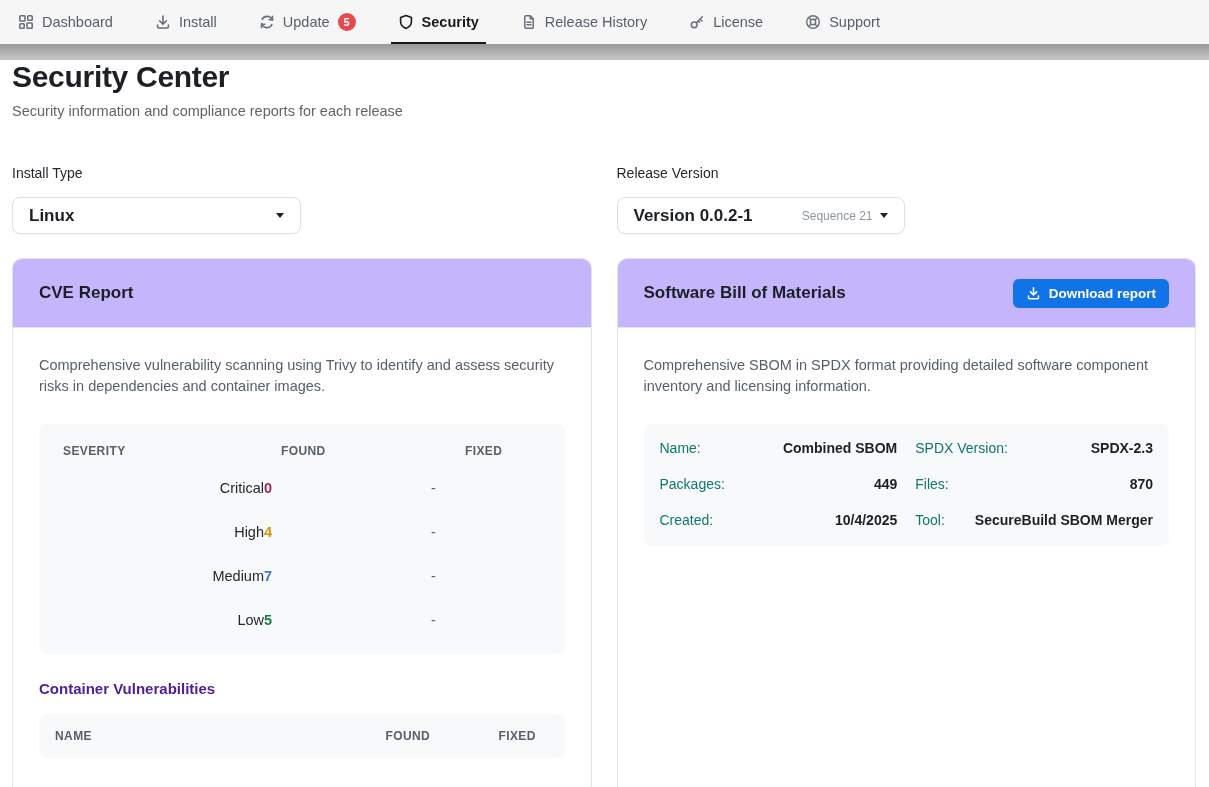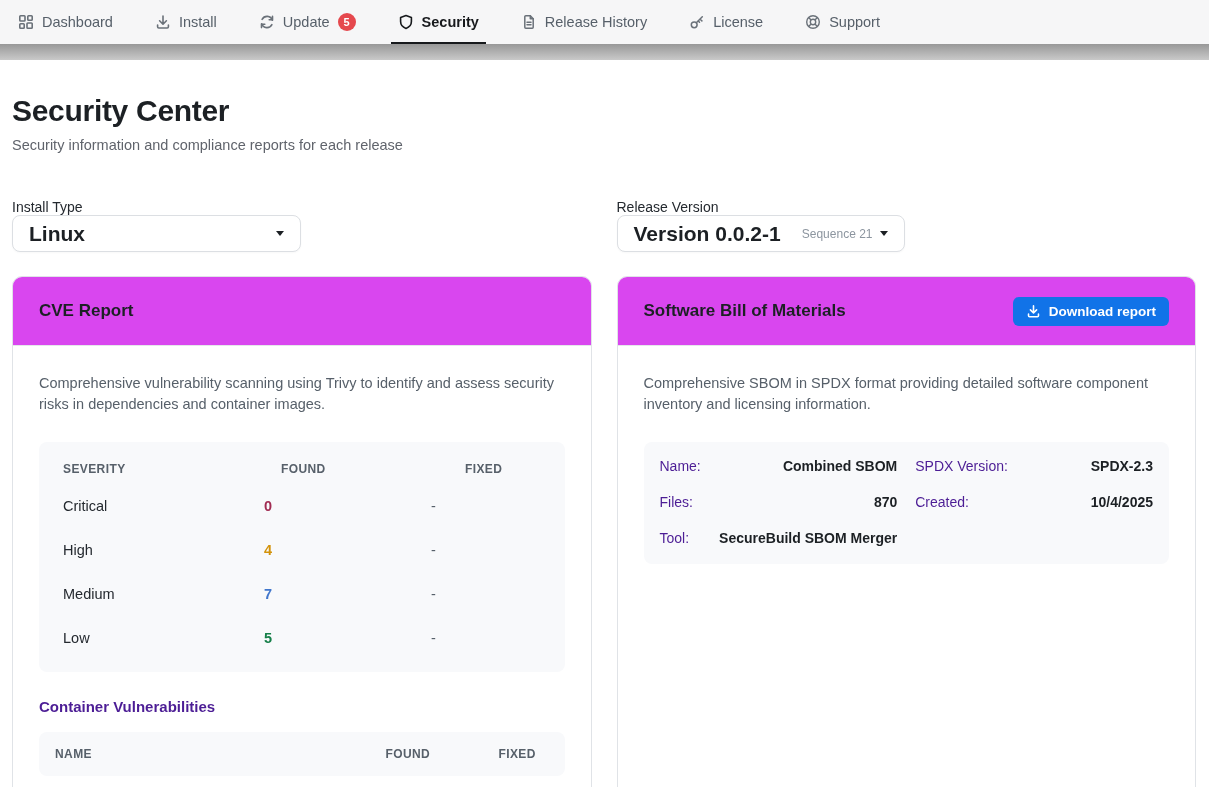--- a/index.html
+++ b/index.html
@@ -16,77 +16,77 @@
   .nav-item.active svg { stroke:#17191c; }
   .nav-item.active::after { content:""; position:absolute; left:-7px; right:-7px;
     bottom:0; height:2.5px; background:#17191c; }
   .nav-badge { min-width:18px; height:18px; border-radius:9px; background:#e5484d;
     color:#fff; font-size:11px; font-weight:700; display:flex; align-items:center;
     justify-content:center; padding:0 5px; }
   .nav-shadow { height:16px; background:linear-gradient(180deg,#989898,#c9c9c9); }
 
   
   .content { padding:0 13px 0 12px; }
-  .page-title { margin-top:34px; font-size:30px; font-weight:700; letter-spacing:-0.3px; color:#1c2024; }
+  .page-title { font-size:30px; font-weight:700; letter-spacing:-0.3px; color:#1c2024; }
   .page-subtitle { margin-top:9px; font-size:14.5px; color:#60646c; }
 
   .two-col { display:grid; grid-template-columns:1fr 1fr; column-gap:25px; }
   .filters { margin-top:46px; }
-  .field-label { font-size:14px; color:#24292f; margin-bottom:0; }
+  .field-label { font-size:14px; color:#24292f; margin-bottom:16px; }
   .select { height:37px; border:1px solid #dcdfe3; border-radius:8px; background:#fff;
     display:flex; align-items:center; justify-content:space-between; padding:0 16px;
     width:289px; cursor:pointer; box-shadow:0 1px 2px rgba(0,0,0,0.03); }
   .select.wide { width:288px; }
-  .select-value { font-size:21px; font-weight:700; color:#1c2024; }
+  .select-value { font-size:17px; font-weight:700; color:#1c2024; }
   .select-right { display:flex; align-items:center; gap:7px; }
   .select-hint { font-size:12px; color:#8c959f; }
   .caret { width:0; height:0; border-left:4.5px solid transparent;
     border-right:4.5px solid transparent; border-top:5.5px solid #1c2024; }
 
   
   .cards { margin-top:24px; align-items:stretch; }
   .card { border:1px solid #e0e3e7; border-radius:10px; background:#fff;
     overflow:hidden; min-height:560px; }
-  .card-header { background:#d946ef; border-bottom:1px solid #e4e7ea;
+  .card-header { background:#c4b5fd; border-bottom:1px solid #e4e7ea;
     padding:0 26px; height:69px; display:flex; align-items:center;
     justify-content:space-between; }
   .card-title { font-size:17px; font-weight:600; color:#1c2024; }
   .card-body { padding:27px 26px; }
   .card-desc { font-size:14.5px; color:#57606a; line-height:1.48; max-width:530px; }
 
   .btn-primary { display:flex; align-items:center; gap:8px; background:#1173e8;
     color:#fff; border:none; border-radius:6px; height:29px; padding:0 13px;
     font-size:13.5px; font-weight:600; cursor:pointer; font-family:inherit; }
 
   
   .sev-table { margin-top:26px; background:#f8f9fb; border-radius:8px;
     padding:20px 24px 12px 24px; }
   .sev-head, .sev-row { display:grid; grid-template-columns:201px 167px 1fr;
     align-items:center; }
   .sev-head { margin-bottom:8px;gap:17px; }
   .th { font-size:12px; font-weight:600; color:#57606a; letter-spacing:0.4px;
     text-transform:uppercase; }
   .sev-row { height:44px; font-size:14.5px; }
-  .sev-name { color:#24292f; }
+  .sev-name { color:#24292f;text-align:right; }
   .sev-found { font-weight:700; }
   .sev-fixed { color:#57606a; }
 
   
   .cv-title { margin-top:26px; font-size:15px; font-weight:600; color:#4c1d95; }
   .cv-table-head { margin-top:17px; background:#f8f9fb; border-radius:8px;
     padding:15px 16px; display:grid; grid-template-columns:1fr 75px 50px;
     column-gap:38px; align-items:center; }
 
   
   .sbom-details { margin-top:26px; background:#f8f9fb; border-radius:8px;
     padding:6px 16px 8px 16px; display:grid; grid-template-columns:1fr 1fr;
     column-gap:18px; }
   .detail-cell { height:36px; display:flex; align-items:center;
     justify-content:space-between; gap:10px; }
-  .detail-label { font-size:14px; color:#4c1d95; white-space:nowrap; }
+  .detail-label { font-size:14px; color:#0f766e; white-space:nowrap; }
   .detail-value { font-size:14px; font-weight:700; color:#1c2024; text-align:left; white-space:nowrap; }
 
   svg.ic { display:block; }
 </style>
 </head>
 <body>
 
 <nav class="topnav">
   <div class="nav-item">
     <svg class="ic" width="16" height="16" viewBox="0 0 16 16" fill="none" stroke-width="1.6">
@@ -229,20 +229,24 @@
         <div class="sbom-details">
           <div class="detail-cell">
             <span class="detail-label">Name:</span>
             <span class="detail-value">Combined SBOM</span>
           </div>
           <div class="detail-cell">
             <span class="detail-label">SPDX Version:</span>
             <span class="detail-value">SPDX-2.3</span>
           </div>
           <div class="detail-cell">
+            <span class="detail-label">Packages:</span>
+            <span class="detail-value">449</span>
+          </div>
+          <div class="detail-cell">
             <span class="detail-label">Files:</span>
             <span class="detail-value">870</span>
           </div>
           <div class="detail-cell">
             <span class="detail-label">Created:</span>
             <span class="detail-value">10/4/2025</span>
           </div>
           <div class="detail-cell">
             <span class="detail-label">Tool:</span>
             <span class="detail-value">SecureBuild SBOM Merger</span>

